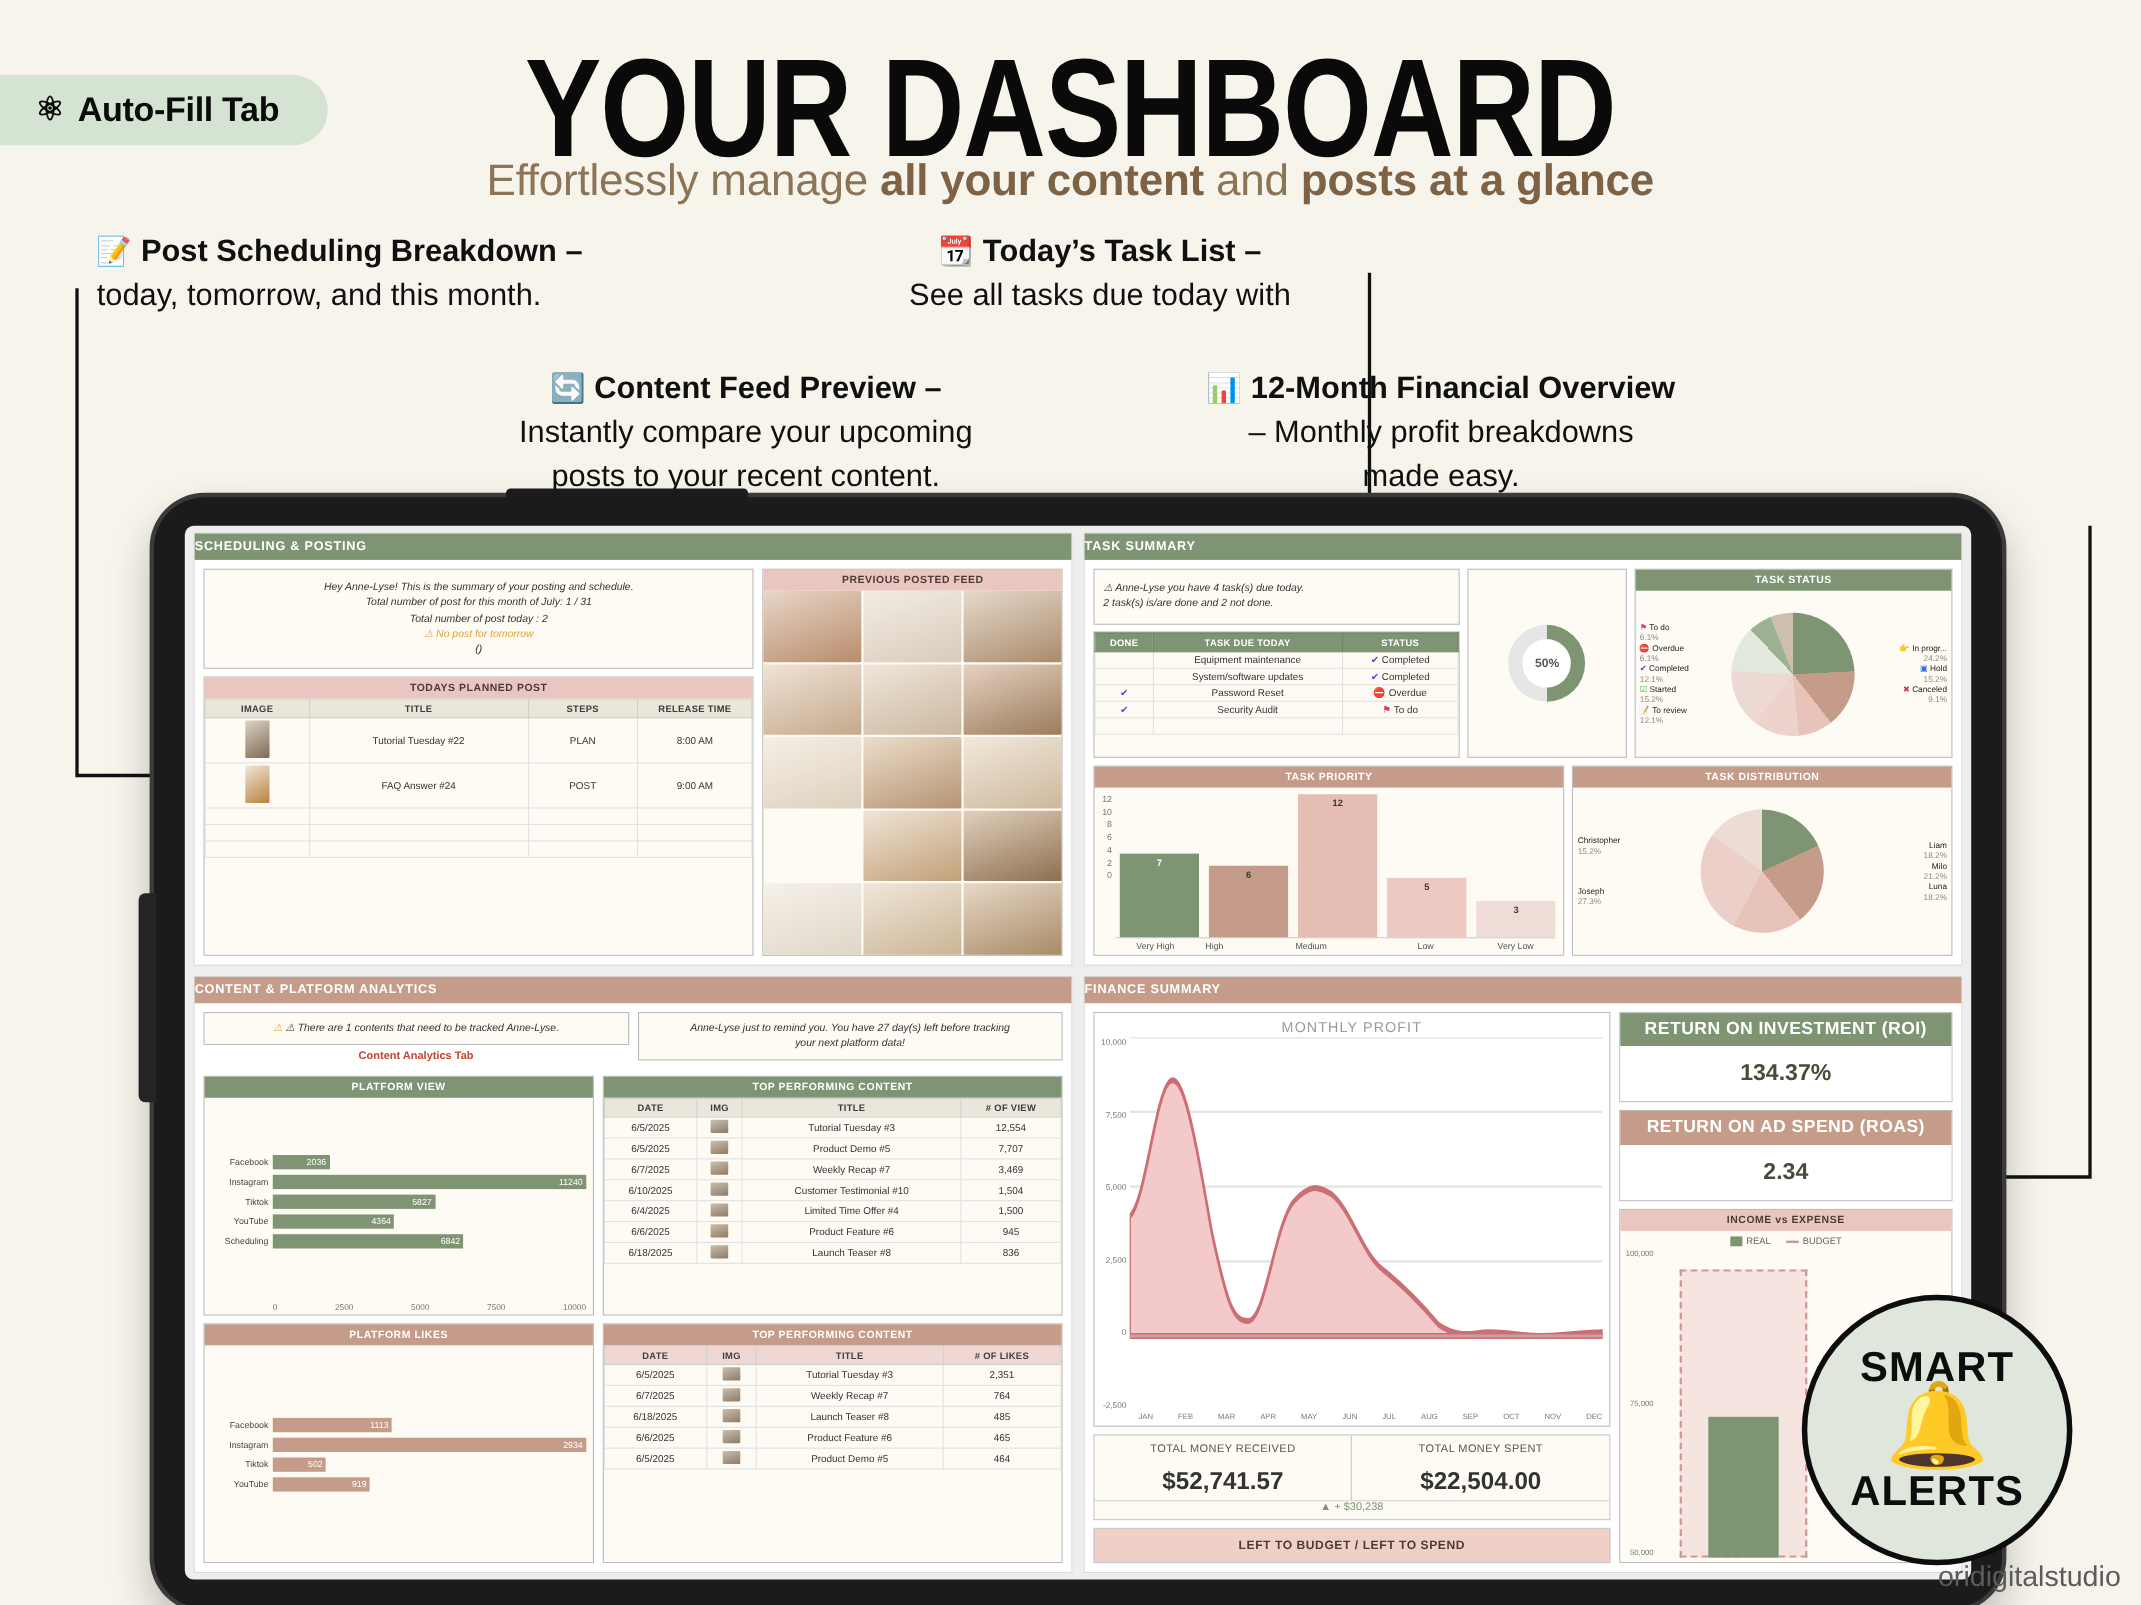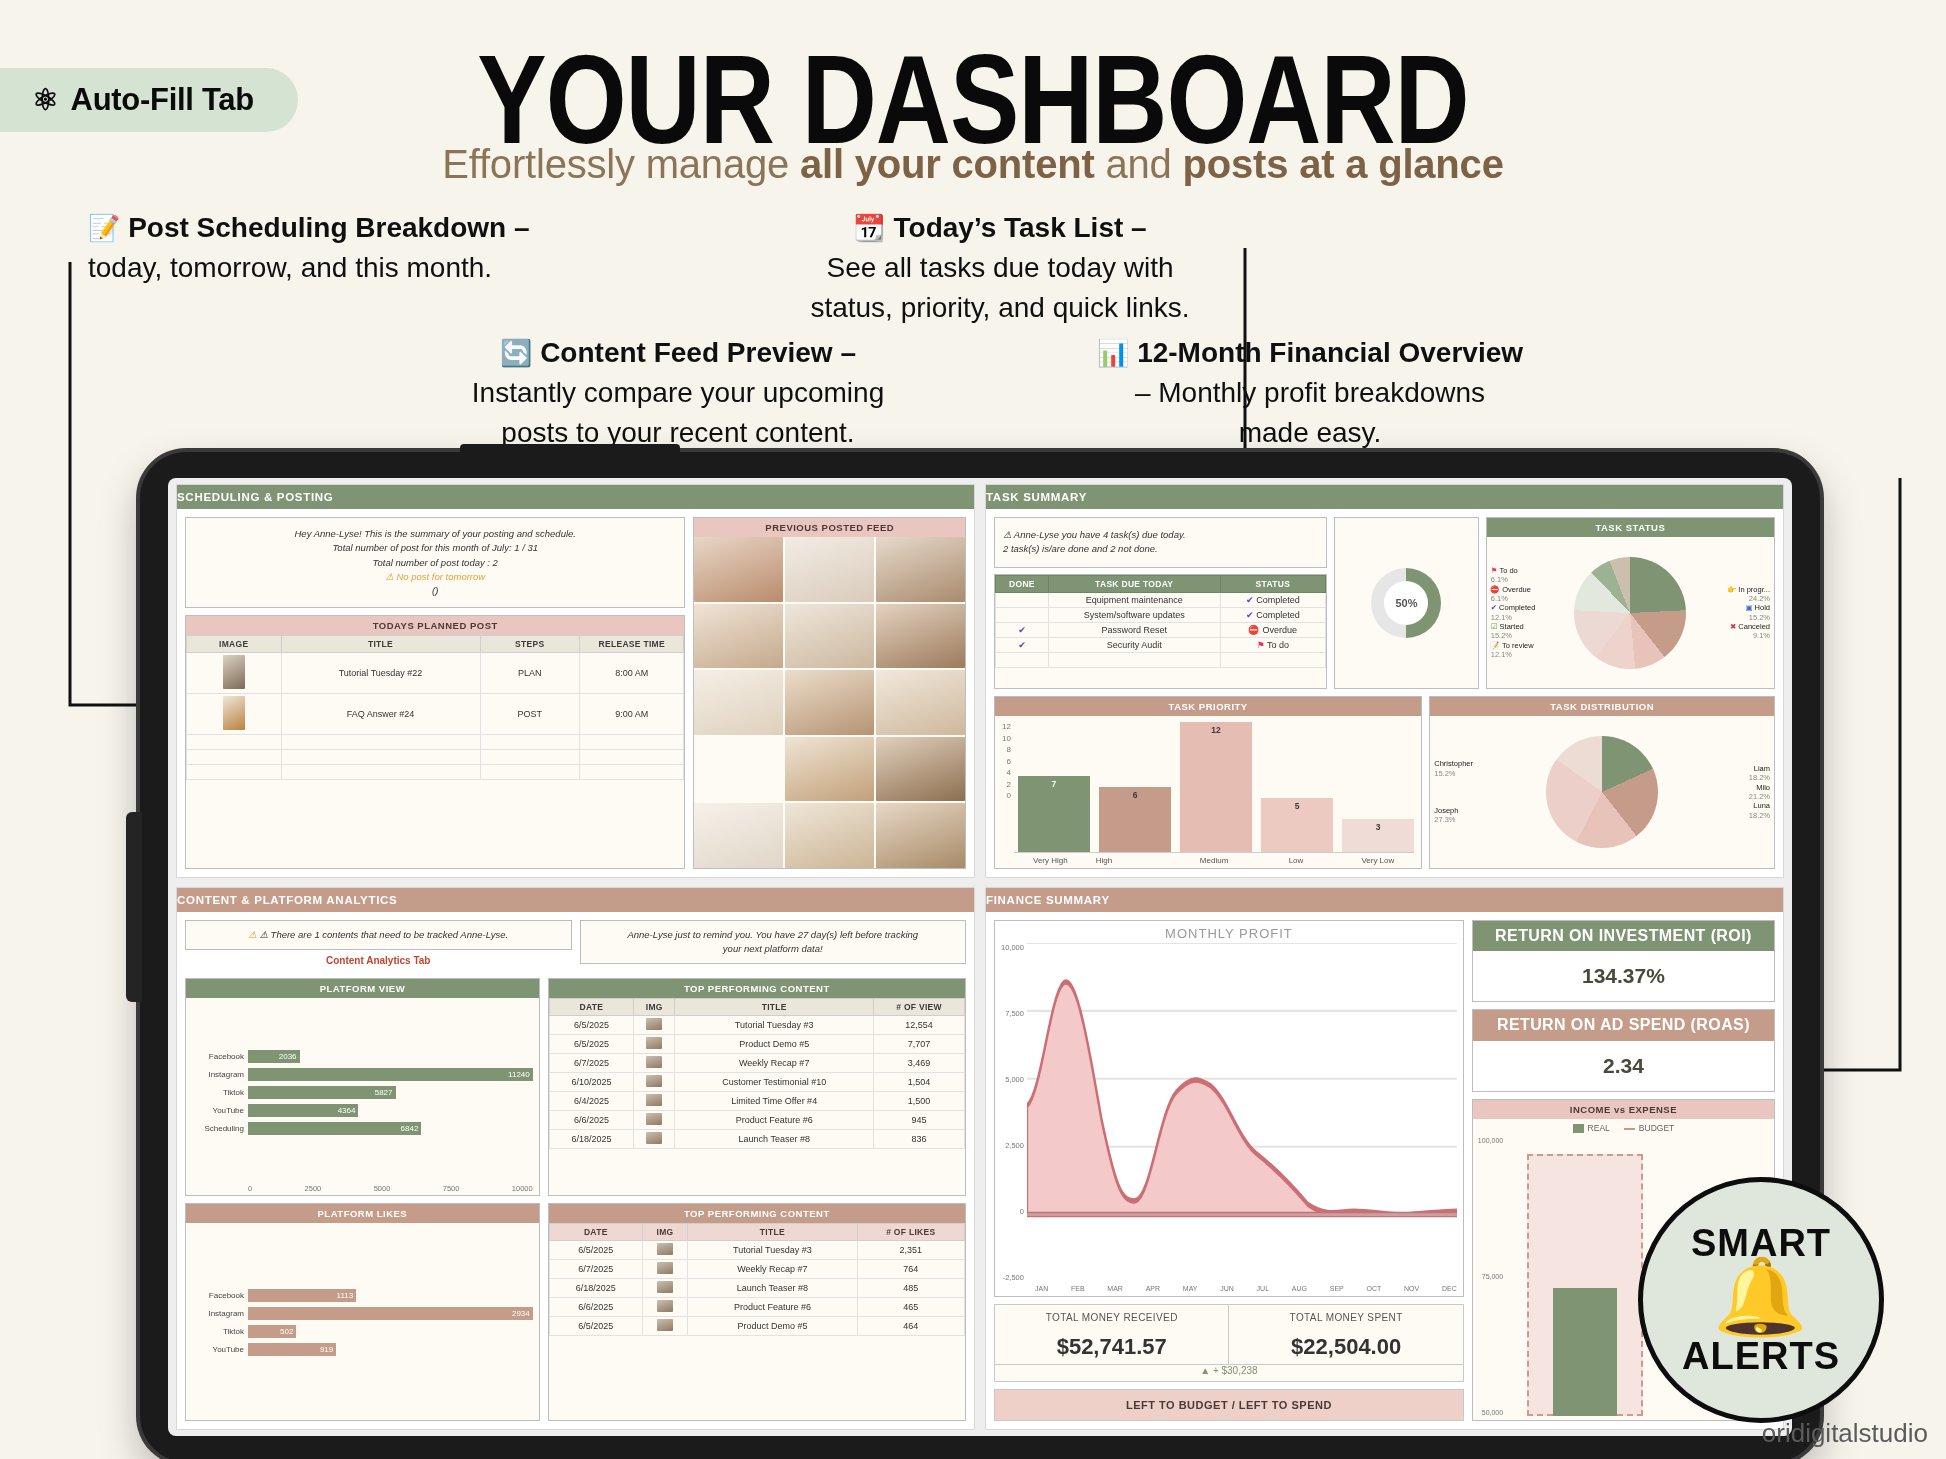--- a/index.html
+++ b/index.html
@@ -224,21 +224,20 @@
   <div class="ct"><span class="emo">🔄</span>
     <span>Content Feed Preview –</span></div>
   <div class="cb">Instantly compare your upcoming</div>
   <div class="cb">posts to your recent content.</div>
 </div>
 
 <div class="callout" id="callout-task">
   <div class="ct"><span class="emo">📆</span>
     <span>Today’s Task List –</span></div>
   <div class="cb">See all tasks due today with</div>
-  <div class="cb">status, priority, and quick links.</div>
 </div>
 
 <div class="callout" id="callout-fin">
   <div class="ct"><span class="emo">📊</span>
     <span>12-Month Financial Overview</span></div>
   <div class="cb">– Monthly profit breakdowns</div>
   <div class="cb">made easy.</div>
 </div>
 
 <svg class="anno">
@@ -668,21 +667,21 @@
                       </div>
                     <div class="vbar">
                         <div class="b" style="height:25%;background:#f0dcd6">
                           <span class="v">3</span>
                         </div>
                       </div>
                   </div>
                   <div style="display:flex; gap:9px; border-top:1px solid #ccc; padding-top:3px;">
                     <div style="flex:1;text-align:center;font-size:8px;color:#555">Very High</div>
                     <div style="flex:1;text-align:left;font-size:8px;color:#555">High</div>
-                    <div style="flex:1;text-align:center;font-size:8px;color:#555">Medium</div>
+                    <div style="flex:1;font-size:8px;color:#555">Medium</div>
                     <div style="flex:1;text-align:center;font-size:8px;color:#555">Low</div>
                     <div style="flex:1;text-align:center;font-size:8px;color:#555">Very Low</div>
                   </div>
                 </div>
               </div>
             </div>
 
             <div class="box" style="flex:1.25; display:flex; flex-direction:column; min-width:0;">
               <div class="subhd sub-tan">TASK DISTRIBUTION</div>
               <div style="flex:1; display:flex; align-items:center; padding:3px 4px; gap:2px;">

